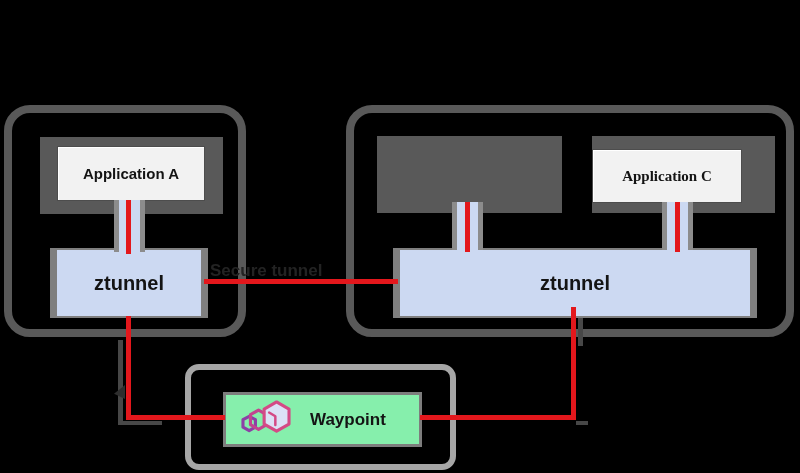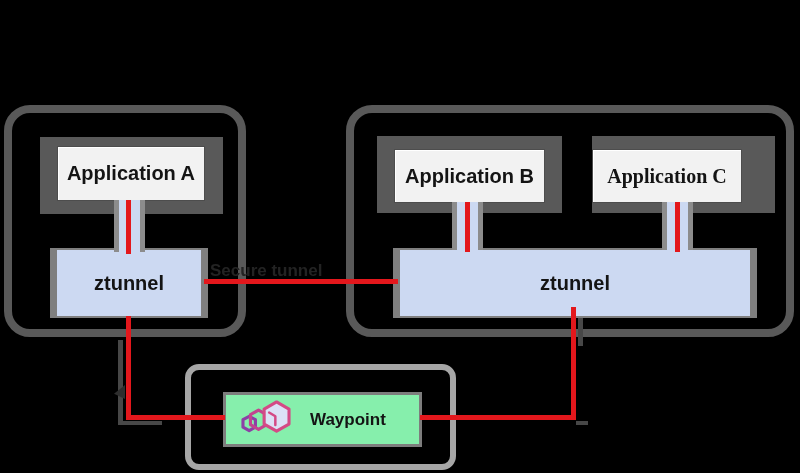--- a/index.html
+++ b/index.html
@@ -20,21 +20,21 @@
 
   
   .app-block { background:#595959; z-index:2; }
   .app-block-a { left:40px;  top:137px; width:183px; height:77px; }
   .app-block-b { left:377px; top:136px; width:185px; height:77px; }
   .app-block-c { left:592px; top:136px; width:183px; height:77px; }
   .app-box {
     background:#f2f2f2; border:1px solid #4d4d4d;
     box-shadow:inset 1px 1px 0 #ffffff;
     display:flex; align-items:center; justify-content:center;
-    font-weight:bold; font-size:20px; color:#141414; z-index:3;
+    font-weight:bold; font-size:15px; color:#141414; z-index:3;
   }
   .app-box-a { left:57px;  top:146px; width:148px; height:55px; }
   .app-box-b { left:394px; top:149px; width:151px; height:54px; }
   .app-box-c { left:592px; top:149px; width:150px; height:54px;font-family:Liberation Serif, serif; }
 
   
   .pipe {
     background:#ccd9f2; border-left:5px solid #8c8c8c; border-right:5px solid #8c8c8c; z-index:4;
   }
   .pipe-a { left:114px; top:200px; width:31px; height:52px; }
@@ -101,23 +101,20 @@
   <div class="abs node node-a"></div>
   <div class="abs node node-b"></div>
 
   <div class="abs app-block app-block-a"></div>
   <div class="abs app-block app-block-b"></div>
   <div class="abs app-block app-block-c"></div>
 
   <div class="abs app-box app-box-a">
     <span>Application A</span>
   </div>
-  <div class="abs app-box app-box-b">
-    <span>Application B</span>
-  </div>
   <div class="abs app-box app-box-c">
     <span>Application C</span>
   </div>
 
   <div class="abs pipe pipe-a"></div>
   <div class="abs pipe pipe-b"></div>
   <div class="abs pipe pipe-c"></div>
 
   <div class="abs ztunnel ztunnel-a">
     <span>ztunnel</span>

